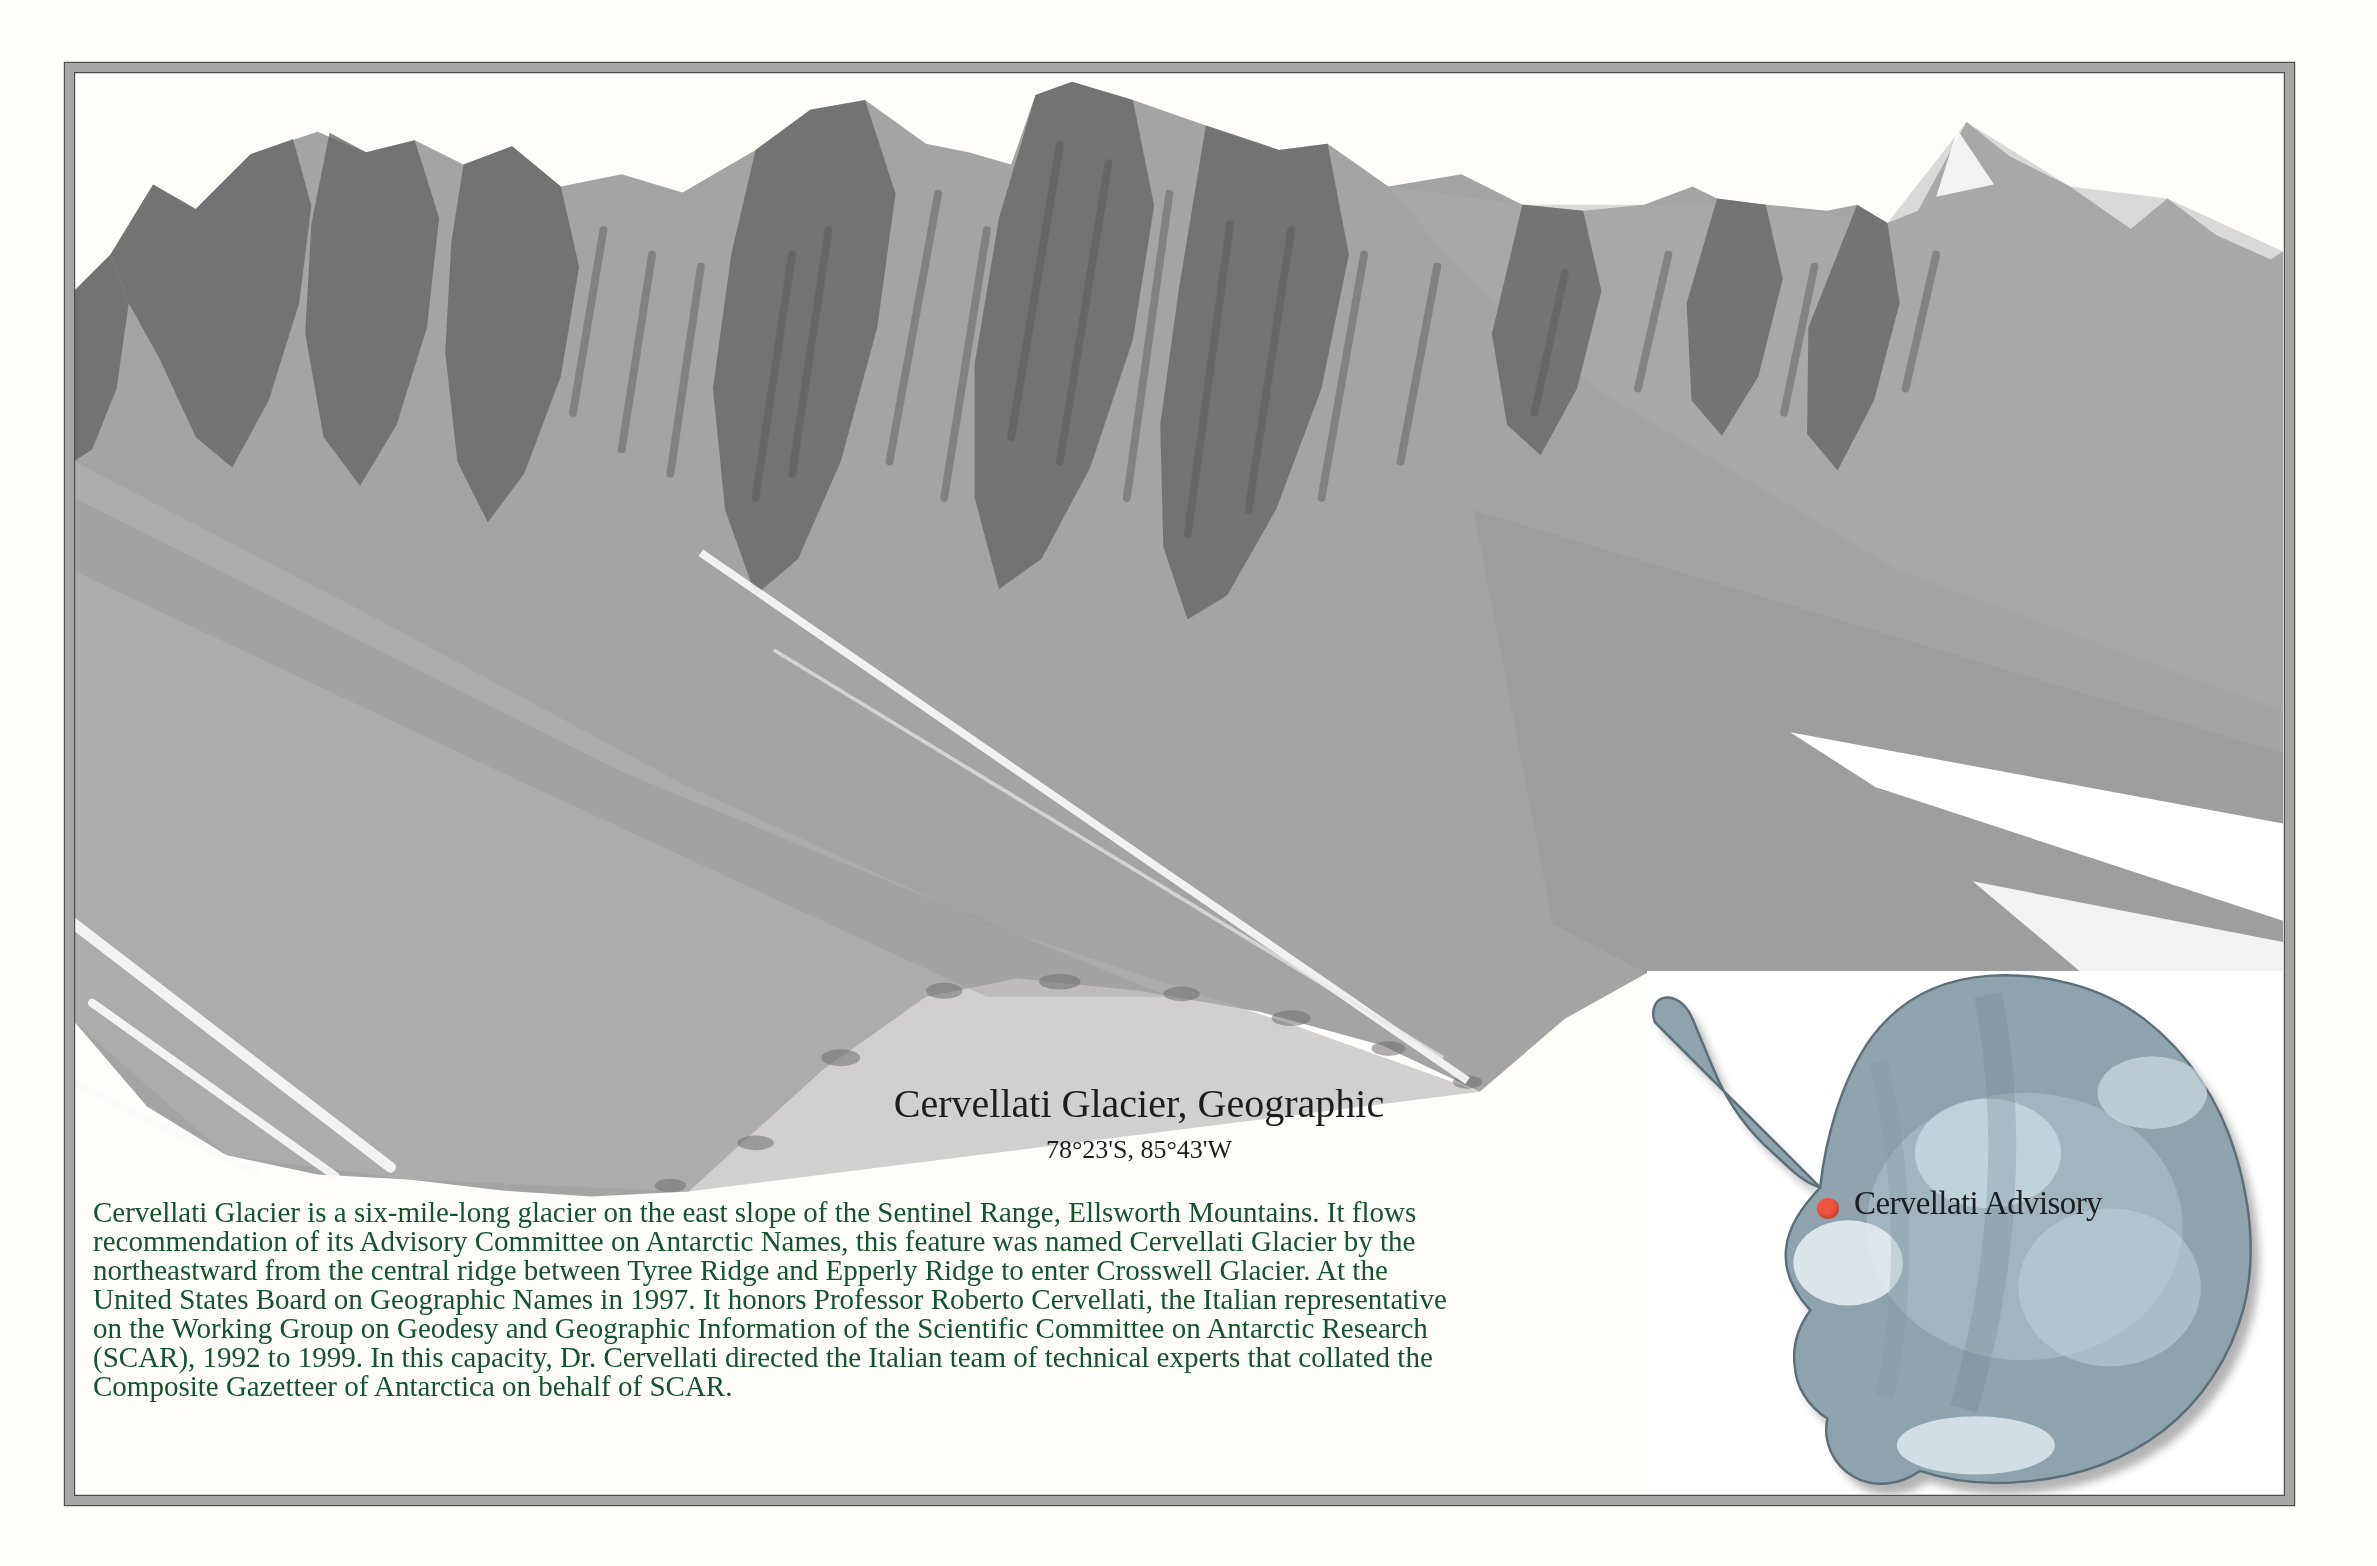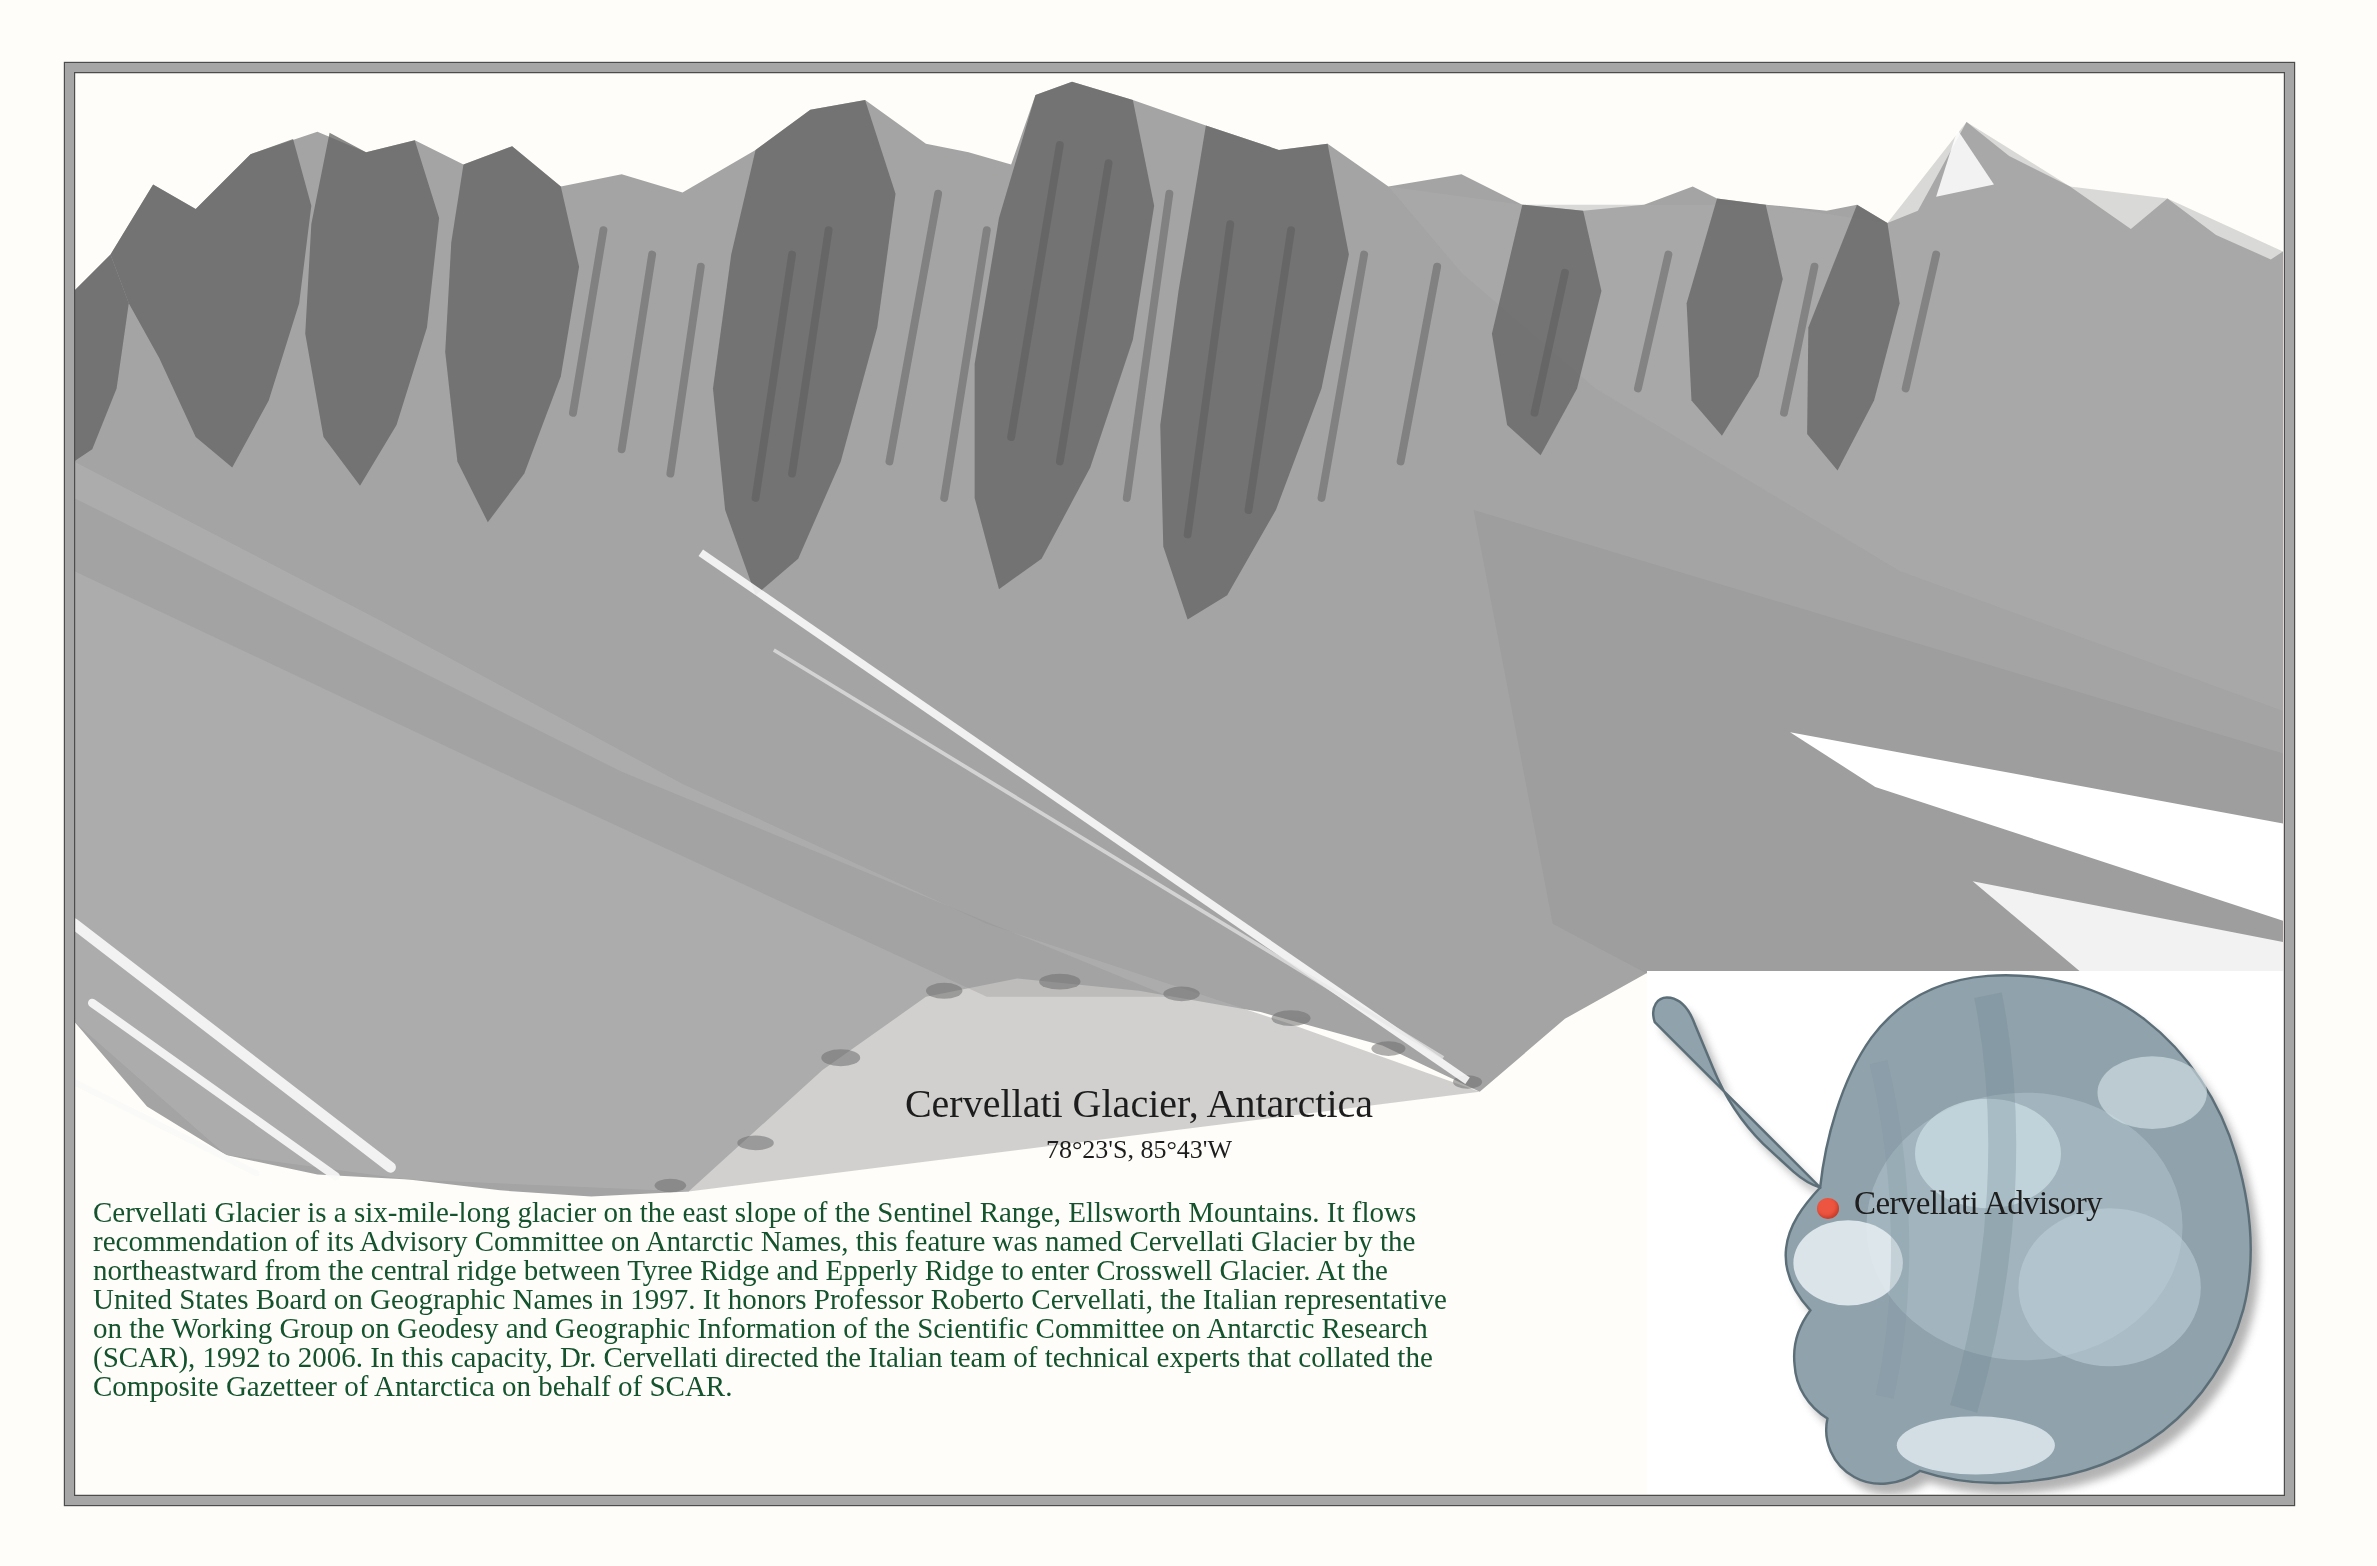--- a/index.html
+++ b/index.html
@@ -135,31 +135,31 @@
       <line x1="0" y1="1660" x2="300" y2="1810" stroke-width="10"></line>
     </g>
 
     <path fill="#ffffff" d="M 2820 1085 L 3630 1235 L 3630 1395 L 2960 1175 Z"></path>
     <path fill="#f2f2f2" d="M 3120 1330 L 3630 1430 L 3630 1481 L 3300 1481 Z"></path>
 
     <path fill="#ffffff" opacity="0.85" d="M 3095 95 L 3155 185 L 3060 205 Z"></path>
   </svg>
 
   <div class="caption">
-    <div class="title">Cervellati Glacier, Antarctica</div>
+    <div class="title">Cervellati Glacier, Geographic</div>
     <div class="coords">78°23'S, 85°43'W</div>
   </div>
 
   <div class="body-text">
     <div class="line">Cervellati Glacier is a six-mile-long glacier on the east slope of the Sentinel Range, Ellsworth Mountains. It flows</div>
     <div class="line">recommendation of its Advisory Committee on Antarctic Names, this feature was named Cervellati Glacier by the</div>
     <div class="line">northeastward from the central ridge between Tyree Ridge and Epperly Ridge to enter Crosswell Glacier. At the</div>
     <div class="line">United States Board on Geographic Names in 1997. It honors Professor Roberto Cervellati, the Italian representative</div>
     <div class="line">on the Working Group on Geodesy and Geographic Information of the Scientific Committee on Antarctic Research</div>
-    <div class="line">(SCAR), 1992 to 2006. In this capacity, Dr. Cervellati directed the Italian team of technical experts that collated the</div>
+    <div class="line">(SCAR), 1992 to 1999. In this capacity, Dr. Cervellati directed the Italian team of technical experts that collated the</div>
     <div class="line">Composite Gazetteer of Antarctica on behalf of SCAR.</div>
   </div>
 
   <div class="map-inset">
     <svg width="637" height="523" viewBox="0 0 1046 860">
       <defs>
         <filter id="soft" x="-10%" y="-10%" width="130%" height="130%">
           <feGaussianBlur stdDeviation="7"></feGaussianBlur>
         </filter>
       </defs>

